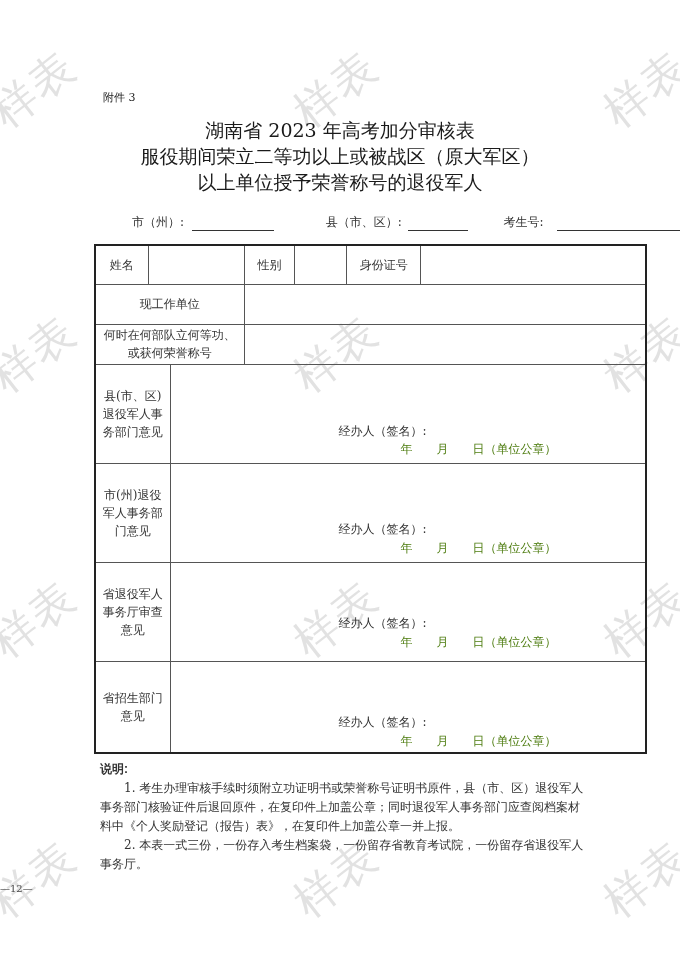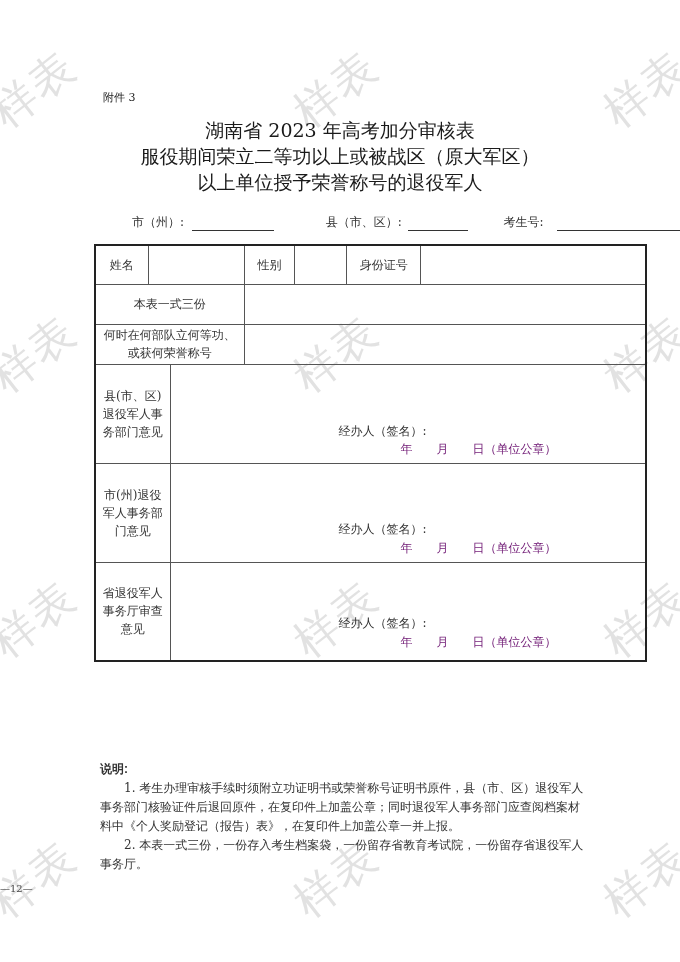--- a/index.html
+++ b/index.html
@@ -20,21 +20,21 @@
     .meta-row span { display: inline-block; vertical-align: bottom; margin-left: 32px; }
     .uline { border-bottom: 1px solid #333; height: 14px; }
     table.form {
       position: absolute; left: 94px; top: 244px; width: 553px;
       border-collapse: collapse; border: 2px solid #222; font-size: 12px; color: #333;
     }
     table.form td { border: 1px solid #555; padding: 0; vertical-align: middle; }
     .lbl { text-align: center; line-height: 18px; }
     .sig-cell { position: relative; }
     .sig { position: absolute; left: 168px; font-size: 12px; color: #333; white-space: nowrap; }
-    .date { position: absolute; left: 230px; font-size: 12px; color: #701a75; white-space: nowrap; word-spacing: 0; }
+    .date { position: absolute; left: 230px; font-size: 12px; color: #4d7c0f; white-space: nowrap; word-spacing: 0; }
     .notes { position: absolute; left: 100px; top: 760px; width: 490px; font-size: 12px; color: #333; line-height: 19px; }
     .notes .head { font-weight: bold; font-family: Liberation Sans, sans-serif; }
     .notes p { margin: 0; text-indent: 24px; }
     .pageno { position: absolute; top: 883px; left: 0; width: 680px; text-align: left; font-size: 10px; color: #444; }
   </style>
 </head>
 <body>
 
 <div class="watermark" style="left:-12px; top:60px;">样表</div>
 <div class="watermark" style="left:290px; top:60px;">样表</div>
@@ -79,21 +79,21 @@
   <tbody>
       <tr style="height:39px">
     <td class="lbl">姓名</td>
     <td colspan="2"></td>
     <td class="lbl">性别</td>
     <td></td>
     <td class="lbl">身份证号</td>
     <td></td>
   </tr>
   <tr style="height:40px">
-    <td colspan="3" class="lbl">本表一式三份</td>
+    <td colspan="3" class="lbl">现工作单位</td>
     <td colspan="4"></td>
   </tr>
   <tr style="height:40px">
     <td colspan="3" class="lbl" style="padding:0 2px;">何时在何部队立何等功、或获何荣誉称号</td>
     <td colspan="4"></td>
   </tr>
   <tr style="height:99px">
     <td colspan="2" class="lbl" style="padding:0 6px;">县(市、区)退役军人事务部门意见</td>
     <td colspan="5" class="sig-cell">
       <span class="sig" style="top:58px;">经办人（签名）:</span>
@@ -107,20 +107,27 @@
       <span class="date" style="top:76px;">年　　月　　日（单位公章）</span>
     </td>
   </tr>
   <tr style="height:99px">
     <td colspan="2" class="lbl" style="padding:0 6px;">省退役军人事务厅审查意见</td>
     <td colspan="5" class="sig-cell">
       <span class="sig" style="top:52px;">经办人（签名）:</span>
       <span class="date" style="top:71px;">年　　月　　日（单位公章）</span>
     </td>
   </tr>
+  <tr style="height:92px">
+    <td colspan="2" class="lbl" style="padding:0 6px;">省招生部门意见</td>
+    <td colspan="5" class="sig-cell">
+      <span class="sig" style="top:52px;">经办人（签名）:</span>
+      <span class="date" style="top:71px;">年　　月　　日（单位公章）</span>
+    </td>
+  </tr>
 </tbody>
   </table>
 
 <div class="notes">
   <div class="head">说明:</div>
   <p>1. 考生办理审核手续时须附立功证明书或荣誉称号证明书原件，县（市、区）退役军人事务部门核验证件后退回原件，在复印件上加盖公章；同时退役军人事务部门应查阅档案材料中《个人奖励登记（报告）表》，在复印件上加盖公章一并上报。</p>
   <p>2. 本表一式三份，一份存入考生档案袋，一份留存省教育考试院，一份留存省退役军人事务厅。</p>
 </div>
 
 <div class="pageno">—12—</div>

